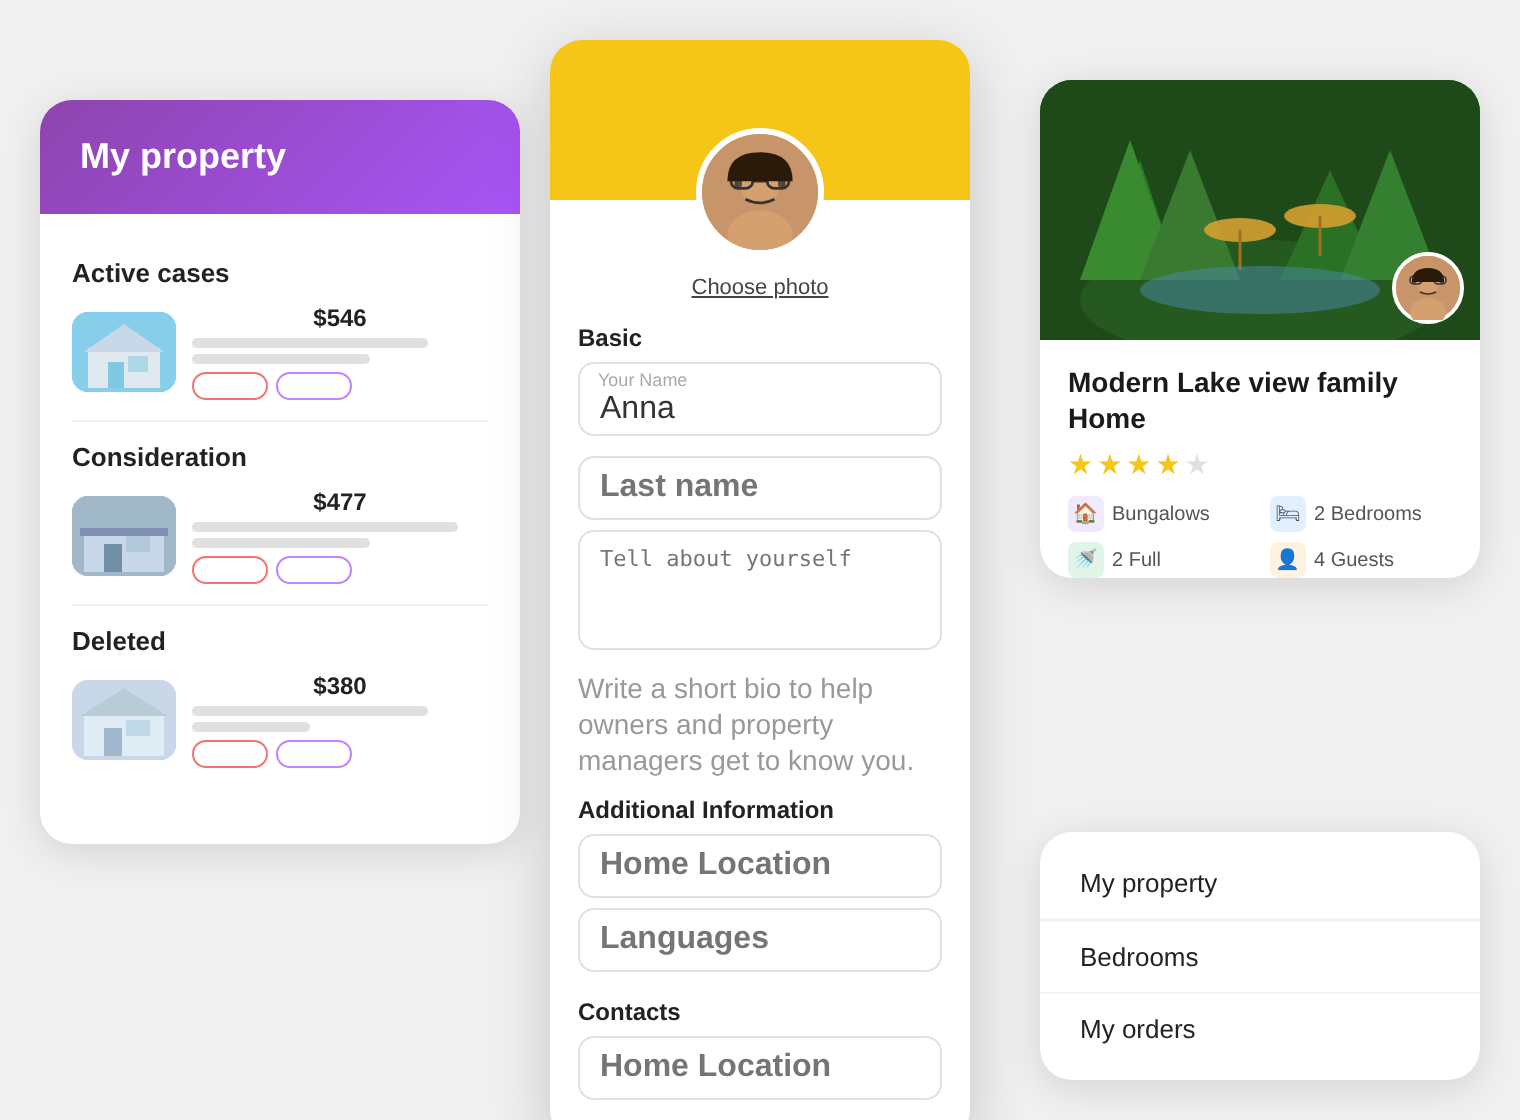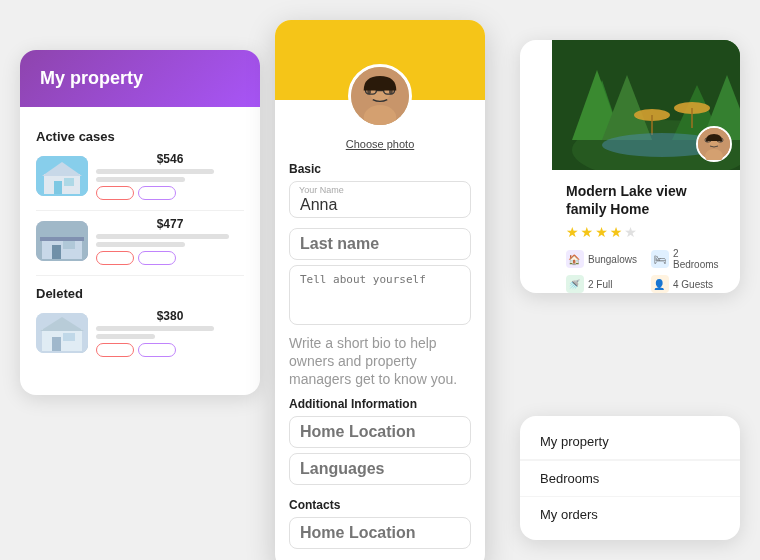--- a/index.html
+++ b/index.html
@@ -199,21 +199,20 @@
     .card-right {
       position: absolute;
       right: 0;
       top: 20px;
       width: 220px;
       background: #fff;
       border-radius: 16px;
       box-shadow: 0 4px 20px rgba(0,0,0,0.12);
       overflow: hidden;
       z-index: 1;
-      padding-left: 32px;
     }
     .prop-image {
       width: 100%;
       height: 130px;
       background: linear-gradient(135deg, #2d5a27 0%, #4a8c3f 40%, #1a3a18 100%);
       position: relative;
       overflow: hidden;
     }
     .prop-image-inner {
       width: 100%;
@@ -340,20 +339,21 @@
           <div class="prop-bar w60"></div>
           <div class="prop-buttons">
             <div class="btn-red"></div>
             <div class="btn-purple"></div>
           </div>
         </div>
       </div>
 
       <div class="divider"></div>
 
+      <div class="section-title">Consideration</div>
       <div class="property-item">
         <div class="prop-thumb t3">
           <svg class="house-svg" viewBox="0 0 52 40">
               <rect width="52" height="40" fill="#a0b8c8"></rect>
               <rect x="6" y="16" width="40" height="22" fill="#c8d8e8"></rect>
               <rect x="4" y="16" width="44" height="4" fill="#8090b0"></rect>
               <rect x="16" y="24" width="9" height="14" fill="#7090a8"></rect>
               <rect x="27" y="20" width="12" height="8" fill="#b0c8d8"></rect>
             </svg>
         </div>

